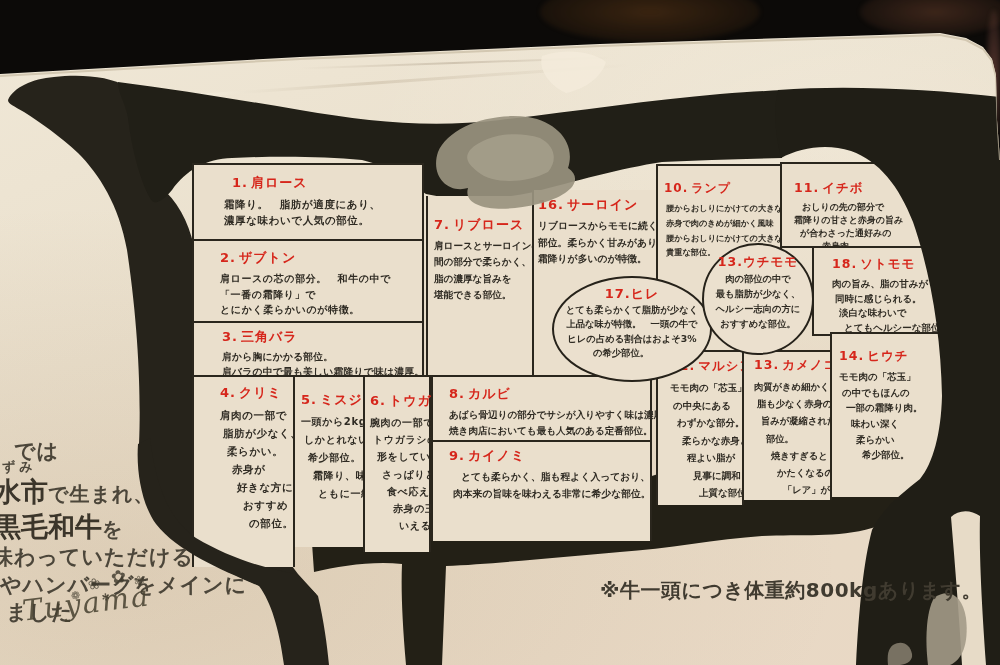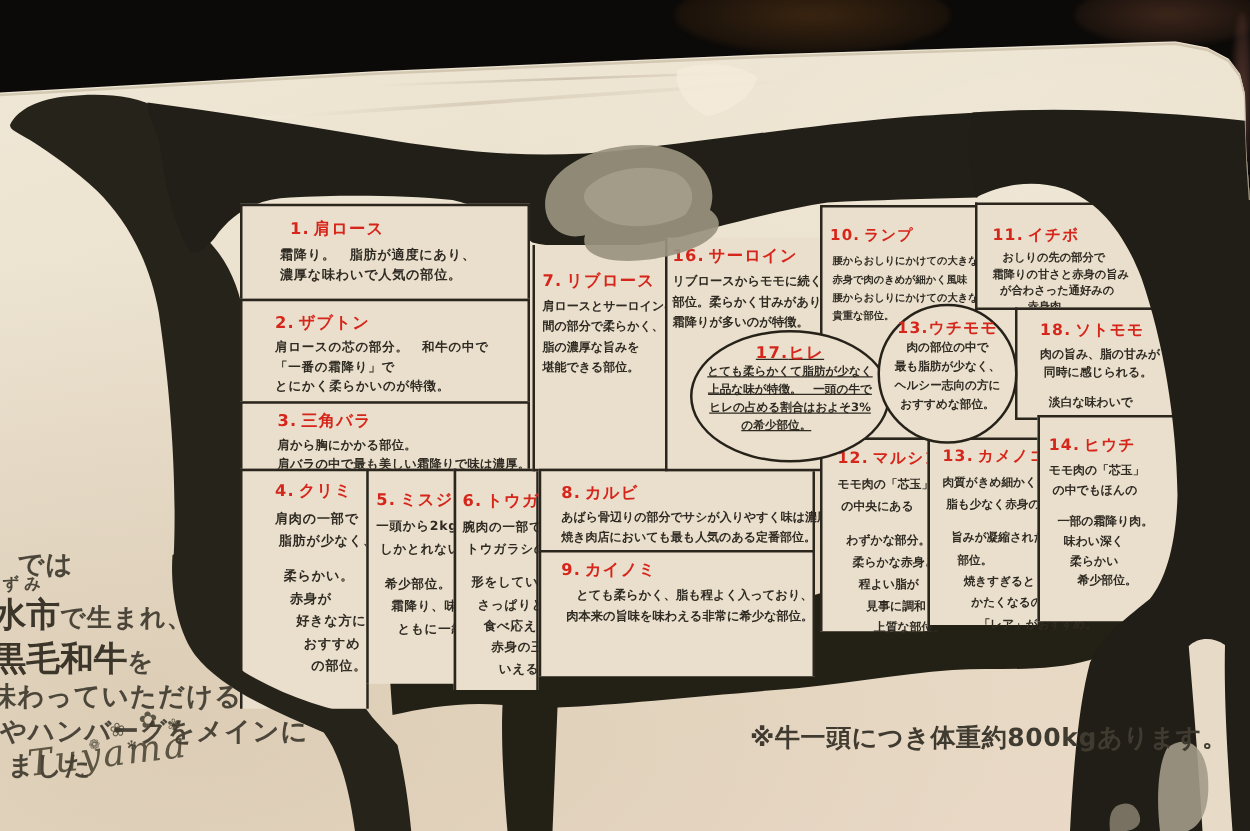--- a/index.html
+++ b/index.html
@@ -66,30 +66,30 @@
   .b14{left:830px;top:332px;width:112px;height:165px;border-right:none;border-bottom:none;padding:14px 0 0 7px;}
   .b14 .t{font-size:12.5px;}
   .b14 .l{font-size:9.5px;letter-spacing:0;line-height:1.65;}
   .b12{left:656px;top:350px;width:88px;height:155px;border-bottom:none;padding:6px 0 0 12px;}
   .b12 .t{font-size:12.5px;}
   .b12 .l{font-size:9.5px;letter-spacing:0;line-height:1.85;}
   .b13{left:742px;top:350px;width:90px;height:150px;border-bottom:none;padding:5px 0 0 10px;}
   .b13 .t{font-size:12.5px;}
   .b13 .l{font-size:9.3px;letter-spacing:0;line-height:1.85;}
   .stair .l:nth-child(3){margin-left:3px;}
-  .stair .l:nth-child(4){margin-left:7px;margin-top:10px;}
+  .stair .l:nth-child(4){margin-left:7px;}
   .stair .l:nth-child(5){margin-left:12px;}
   .stair .l:nth-child(6){margin-left:17px;}
   .stair .l:nth-child(7){margin-left:23px;}
   .stair .l:nth-child(8){margin-left:29px;}
   
   .oval{position:absolute;background:#ebe0ce;border:2.5px solid #26221a;border-radius:50%;box-sizing:border-box;z-index:3;text-align:center;color:#2f2b23;}
   .oval .t{color:#d6261b;font-weight:bold;font-size:13px;letter-spacing:1px;}
   .oval .l{font-size:9.3px;font-weight:bold;letter-spacing:0;line-height:1.55;white-space:nowrap;}
-  .e17{left:552px;top:264px;width:160px;height:106px;padding-top:7px;text-decoration:underline;}
+  .e17{left:552px;top:276px;width:160px;height:106px;padding-top:7px;}
   .e17 .l:nth-child(5){text-align:center;padding-right:22px;}
   .c15{left:702px;top:243px;width:112px;height:112px;padding-top:9px;}
   .c15 .t{font-size:12.5px;}
   .c15 .l{line-height:1.62;}
   
   .ltxt{position:absolute;z-index:6;color:#4c463a;font-weight:bold;white-space:nowrap;letter-spacing:1px;}
   .lt1{left:14px;top:437px;font-size:21px;}
   .furi{left:2px;top:458px;font-size:13px;letter-spacing:4px;text-align:center;}
   .lt2{left:-6px;top:474px;font-size:20px;}
   .lt3{left:-6px;top:509px;font-size:20px;}

